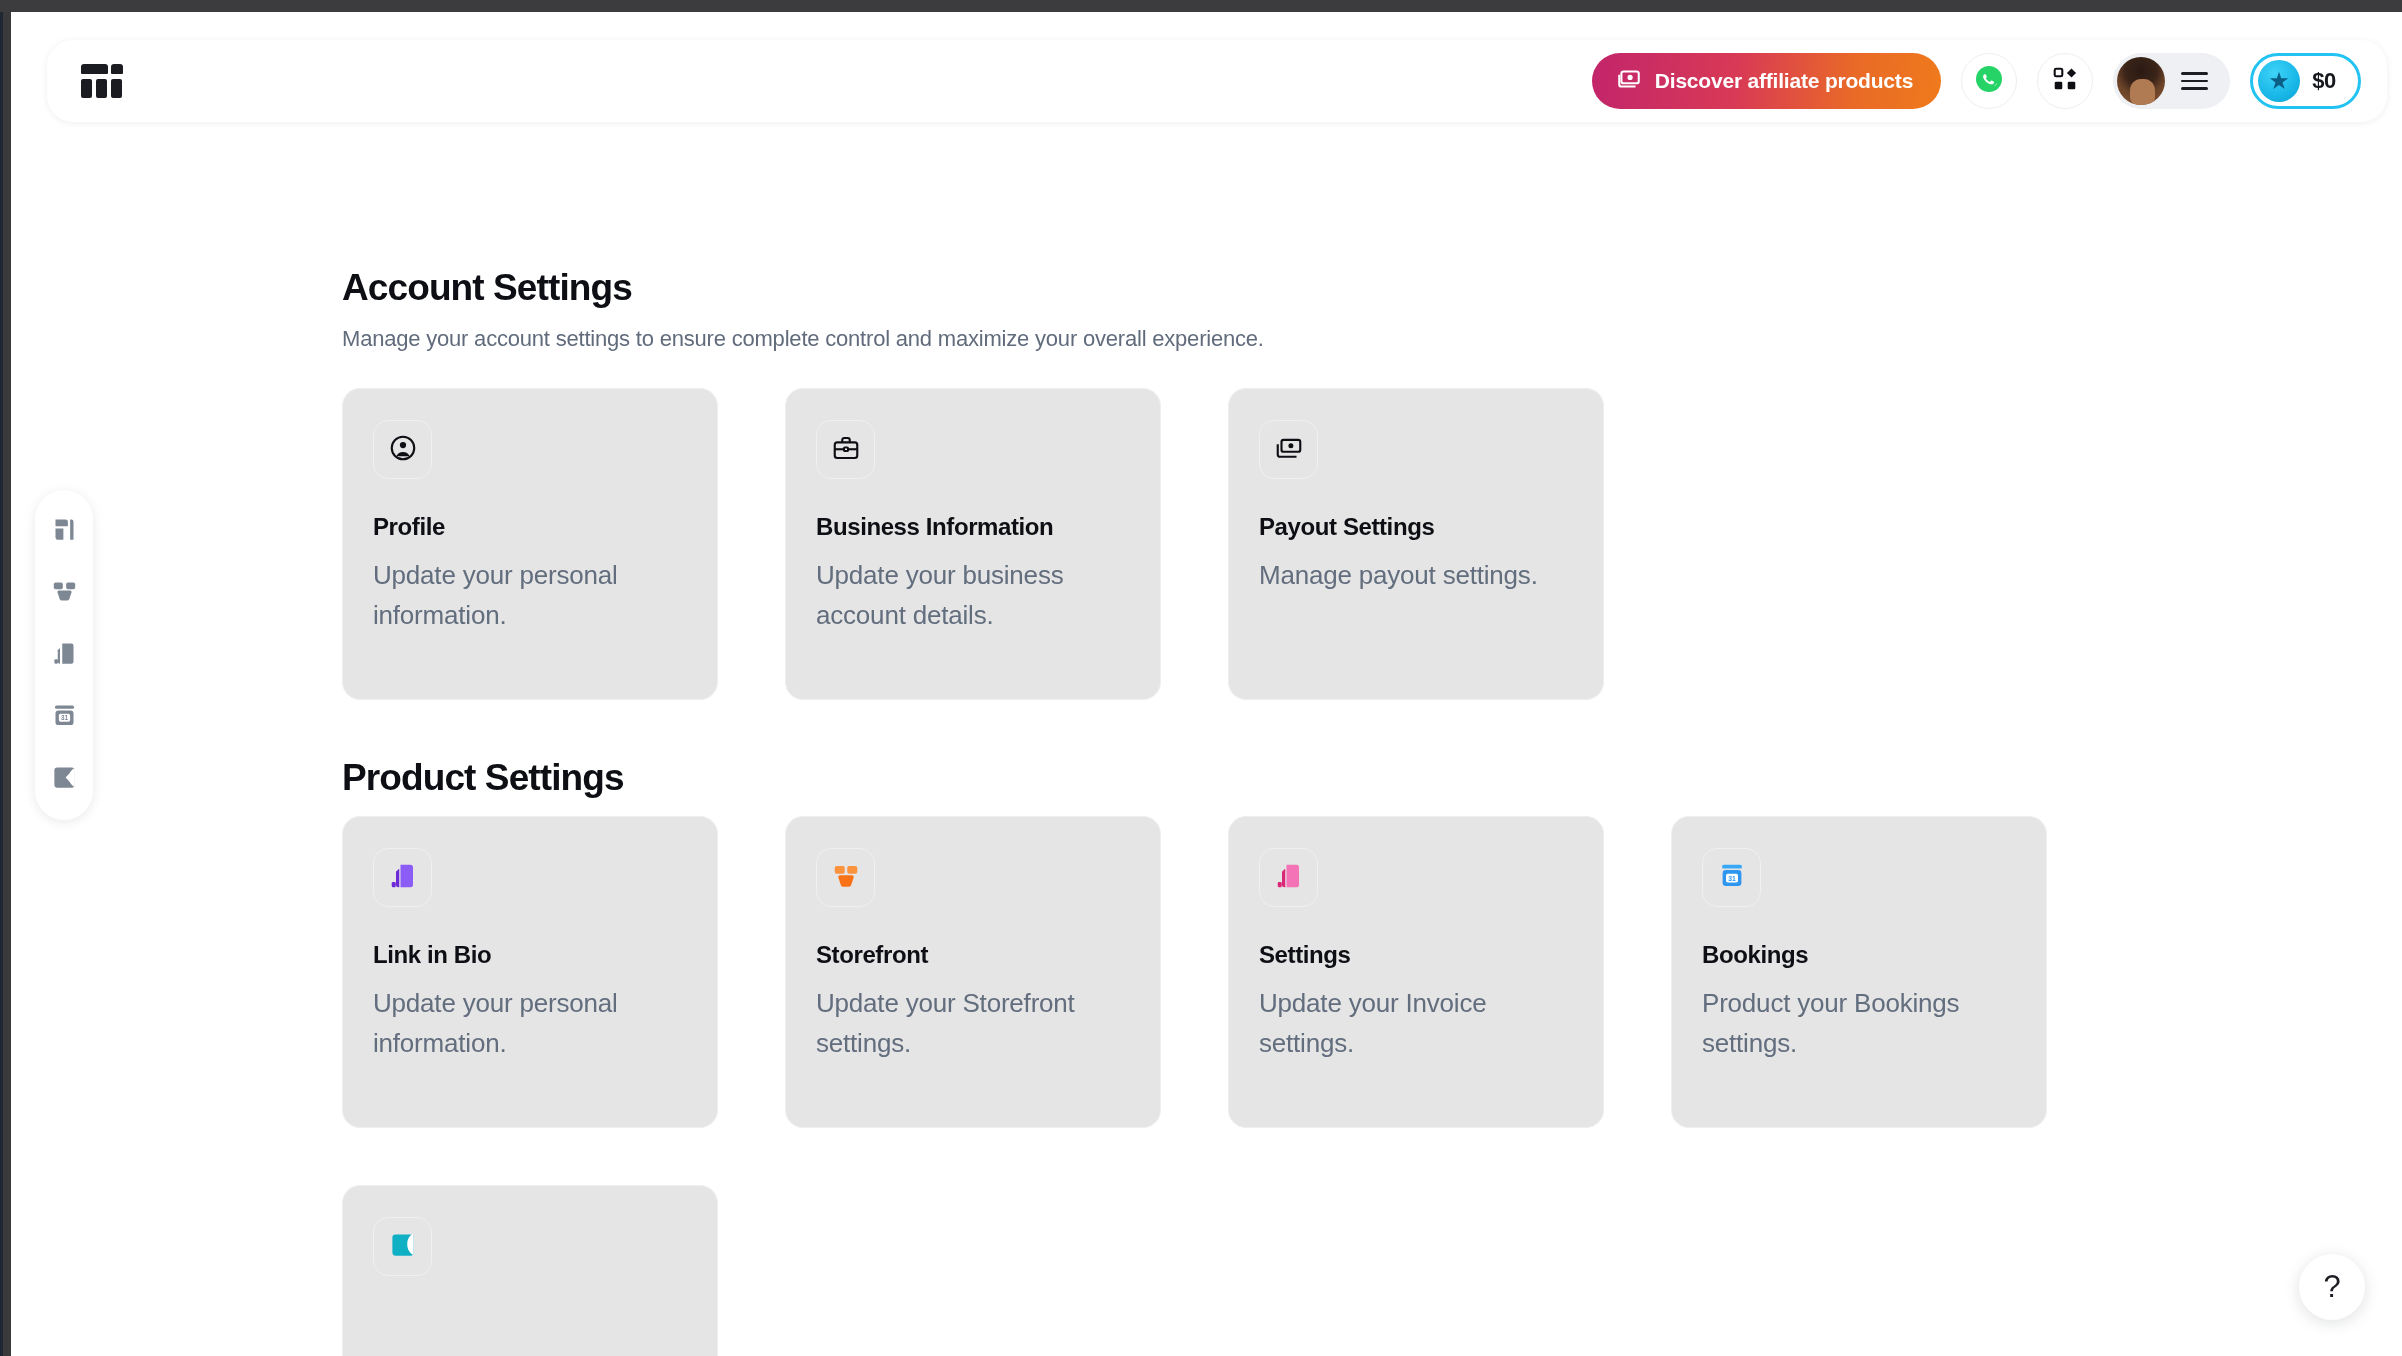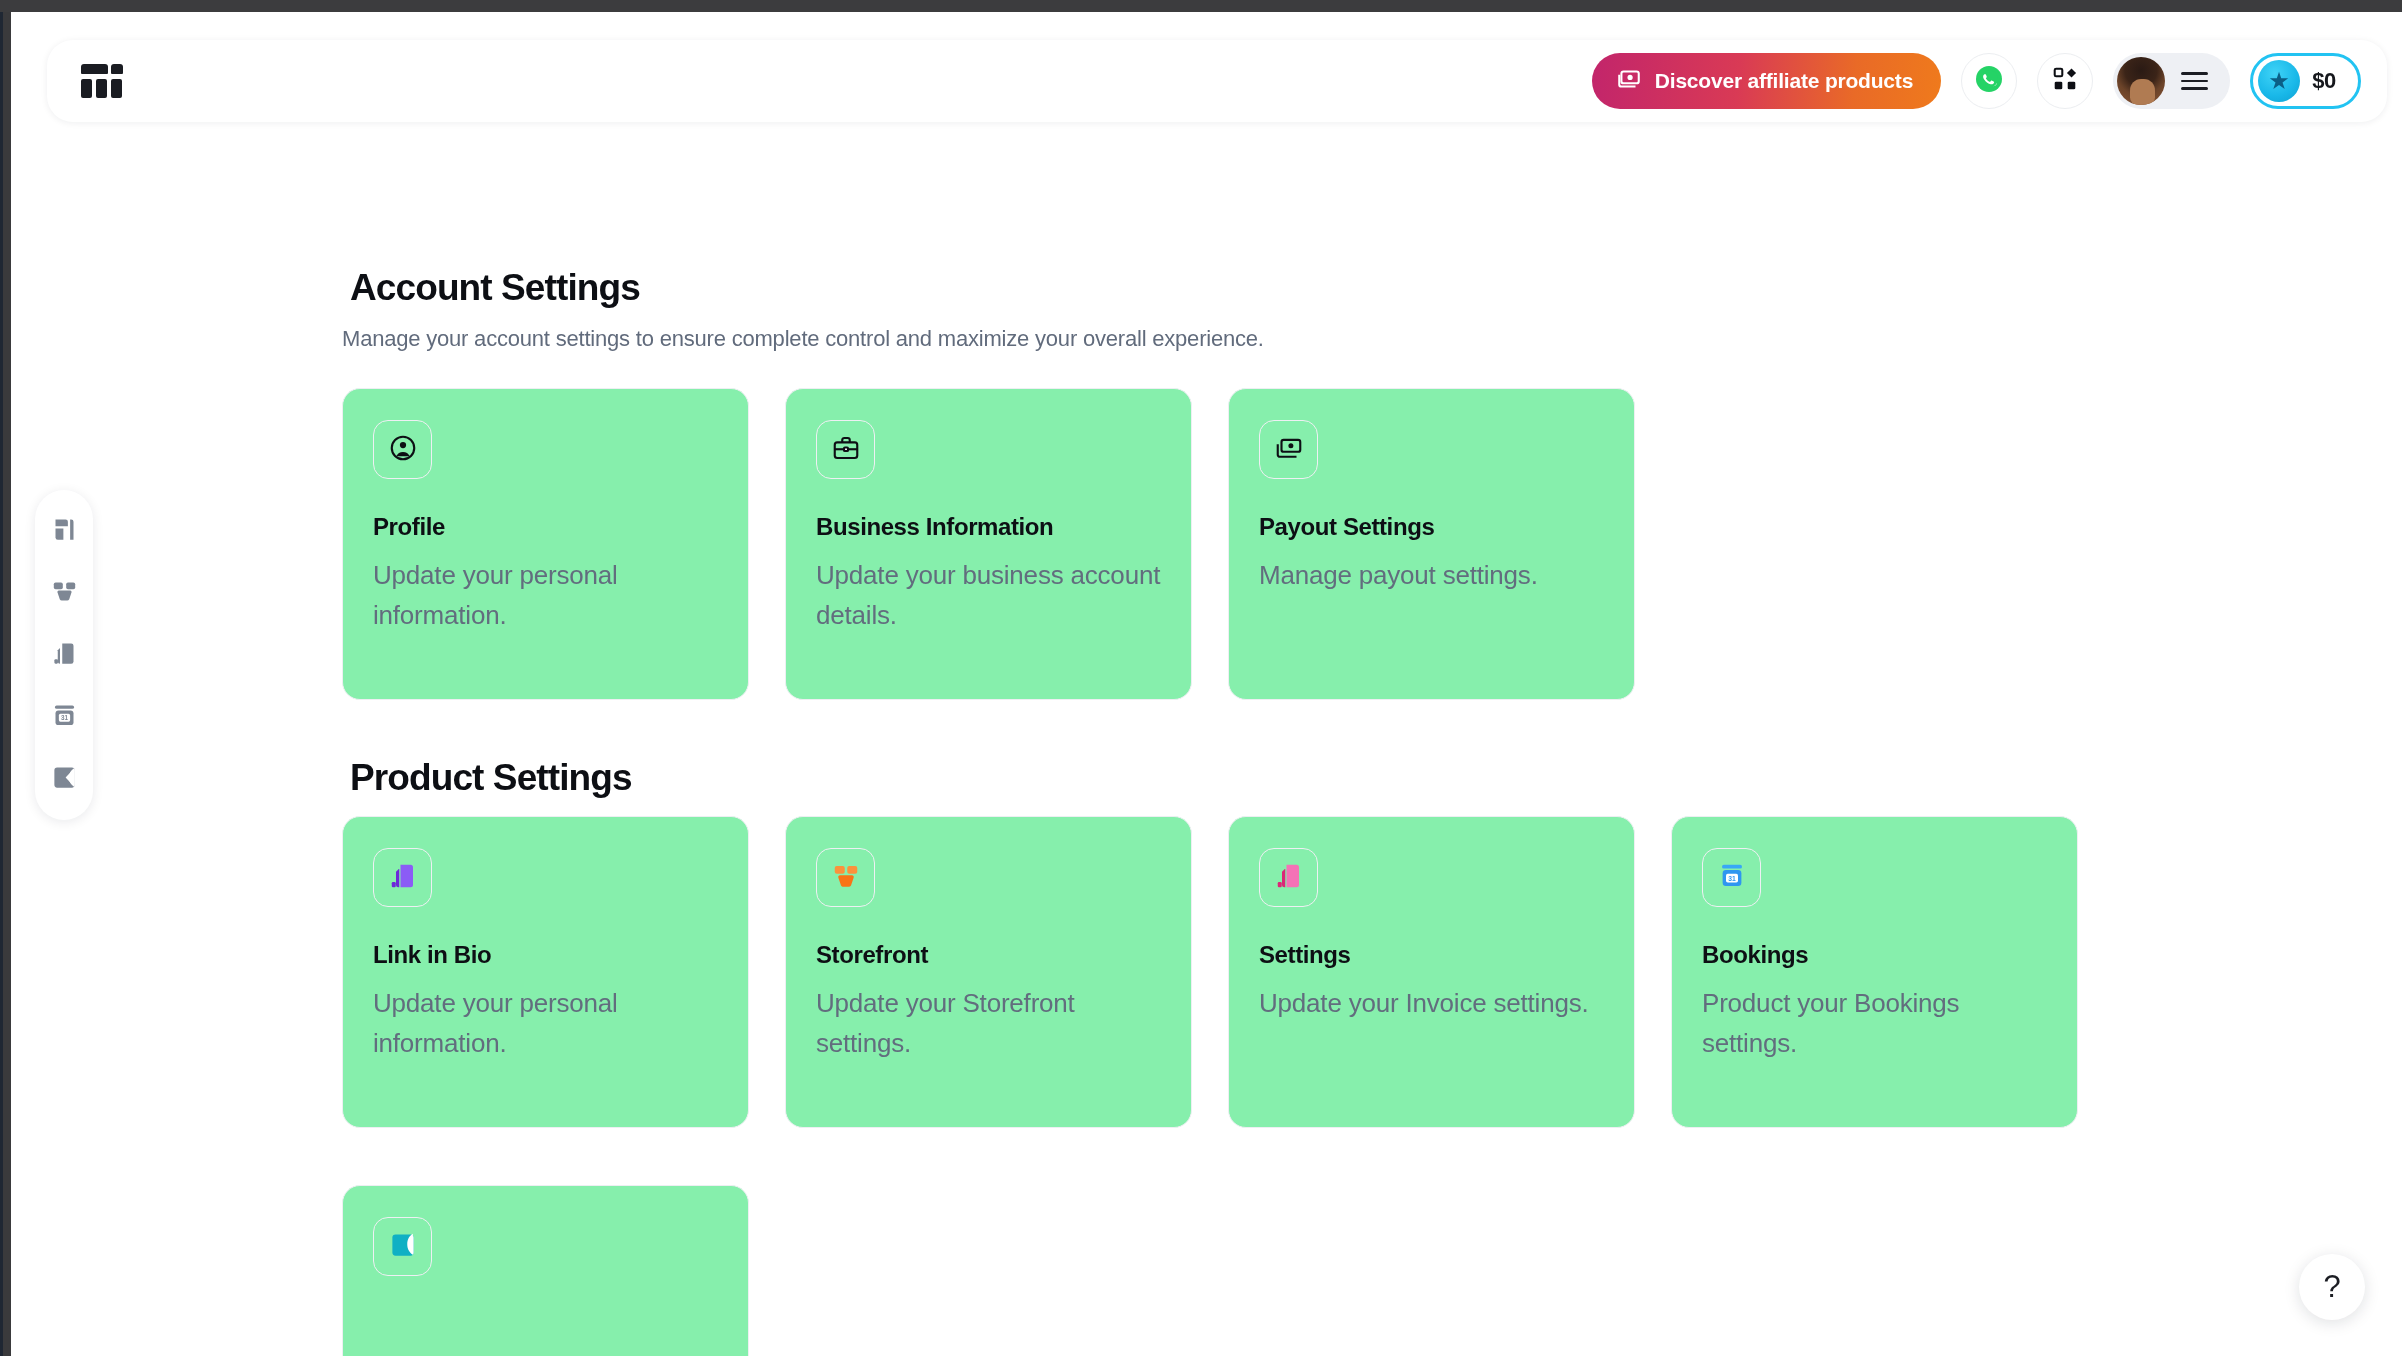--- a/index.html
+++ b/index.html
@@ -206,39 +206,38 @@
     top: 145px;
     width: 1740px;
   }
 
   .section-title {
     font-size: 37px;
     font-weight: 800;
     color: #0d0f14;
     letter-spacing: -0.9px;
     margin-bottom: 17px;
-    margin-left: 8px;
   }
   .section-sub {
     font-size: 22px;
     color: #616b7c;
     letter-spacing: -0.2px;
     margin-bottom: 36px;
   }
 
   .card-grid {
     display: grid;
     grid-template-columns: repeat(4, 407px);
     gap: 36px;
   }
 
   .card {
-    width: 407px;
+    width: 376px;
     height: 312px;
-    background: #86efac;
+    background: #e5e5e5;
     border: 1.5px solid #edeff2;
     border-radius: 18px;
     padding: 31px 30px;
     cursor: pointer;
   }
   .card-icon-box {
     width: 59px; height: 59px;
     border: 1.5px solid #eef0f3;
     border-radius: 15px;
     display: flex;

